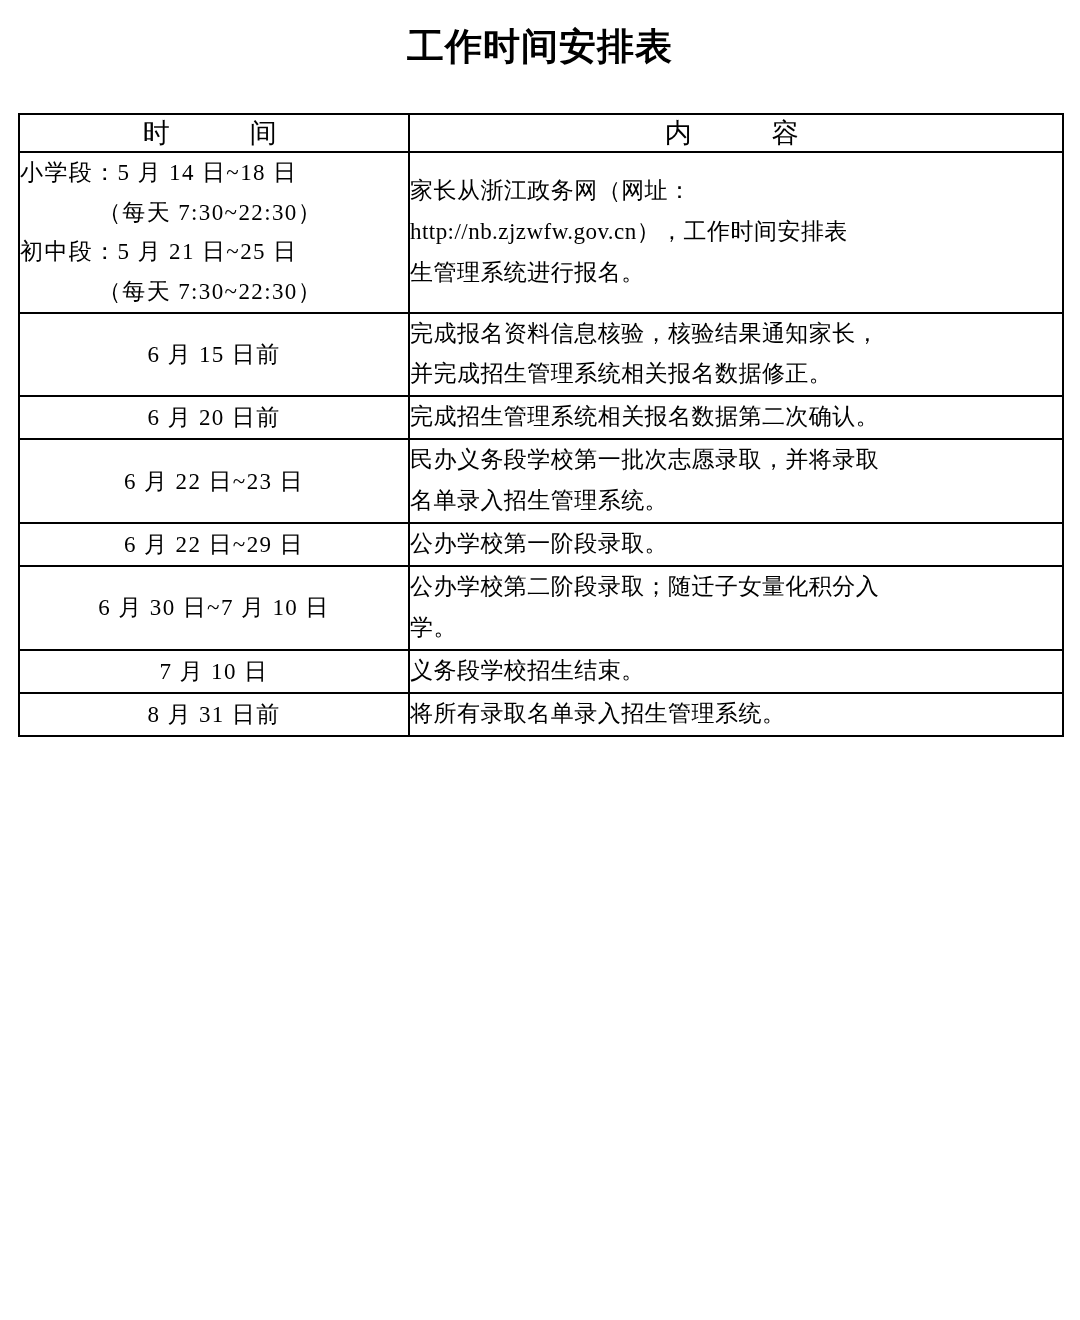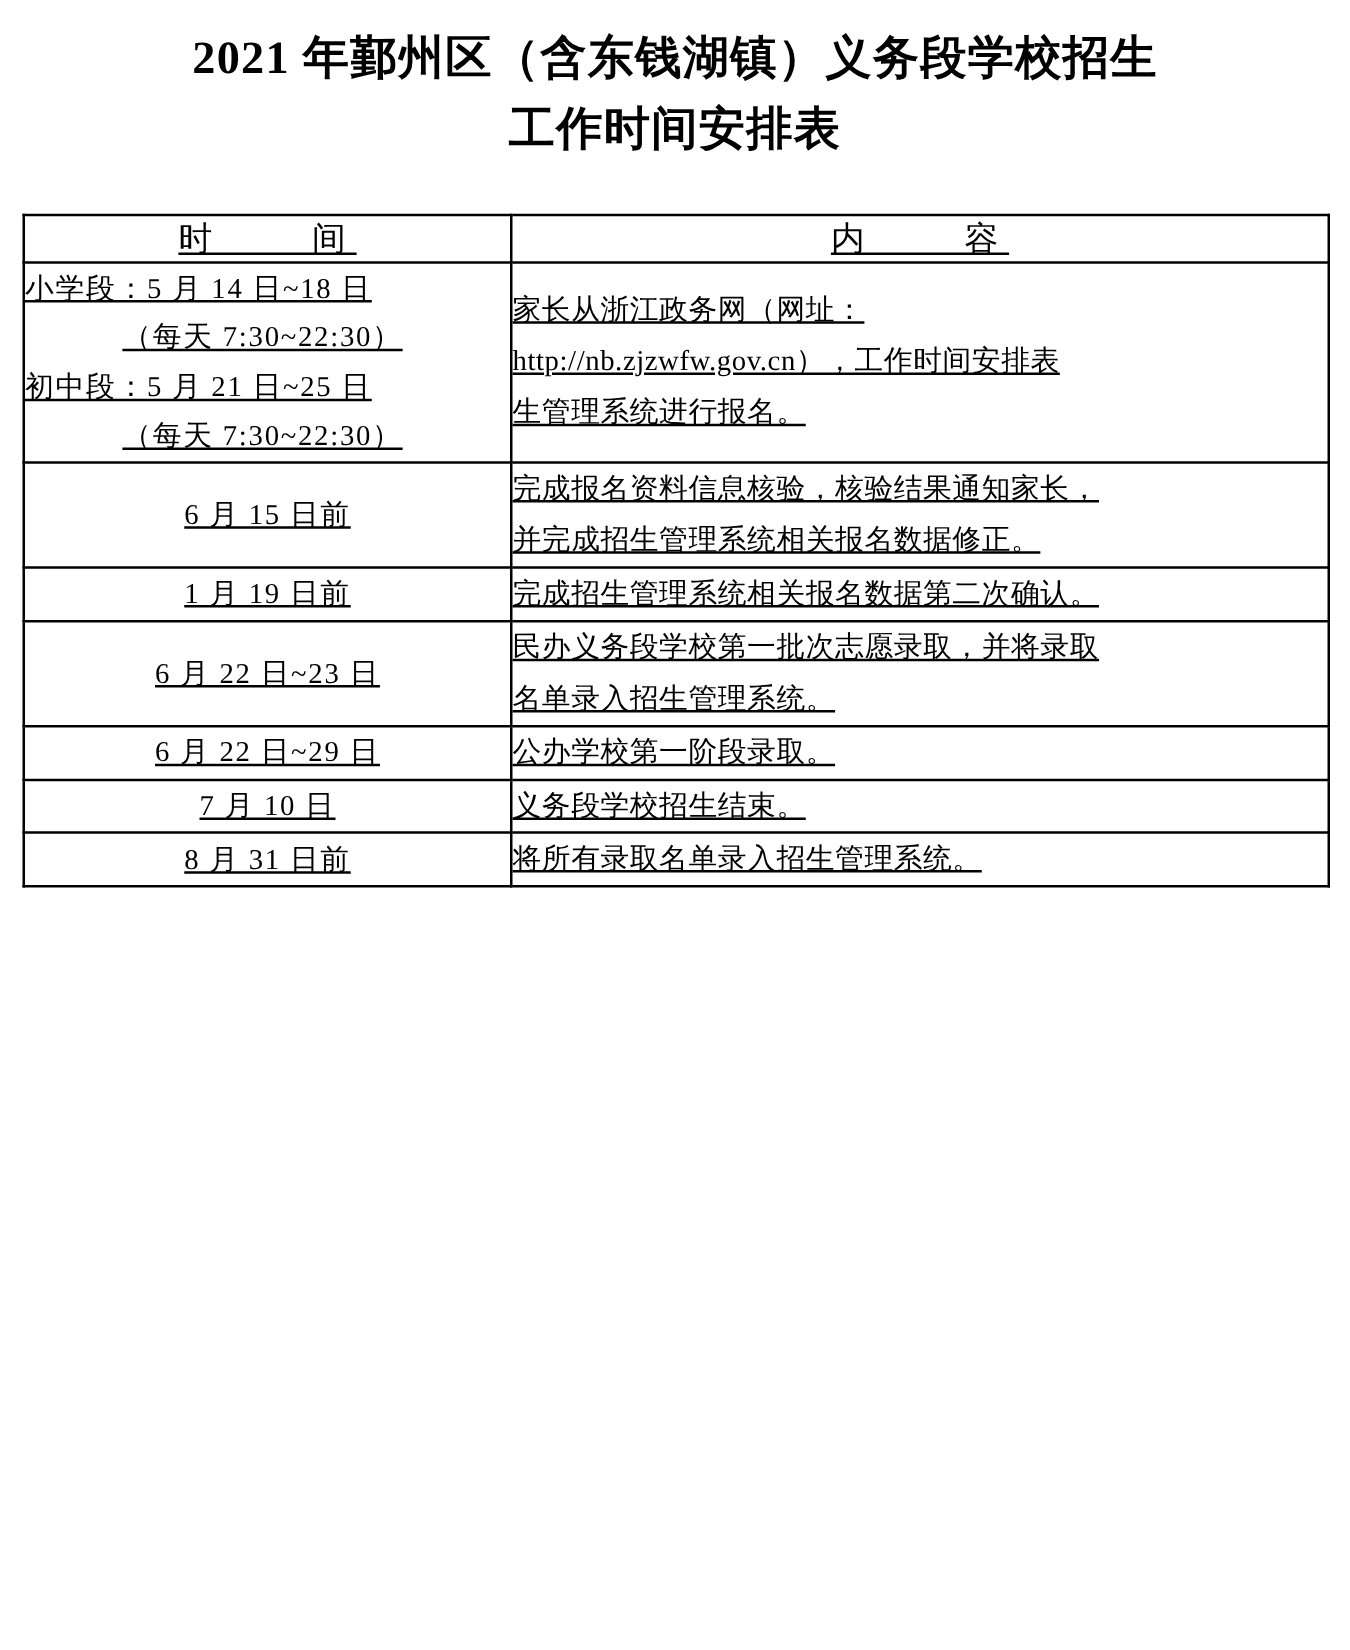--- a/index.html
+++ b/index.html
@@ -35,21 +35,20 @@
     white-space: nowrap;
   }
   .table-wrap {
     margin: 38px 18px 0 18px;
   }
   table.schedule {
     border-collapse: collapse;
     width: 1044px;
     table-layout: fixed;
     margin: 16px auto;
-    text-decoration: underline;
   }
   table.schedule th,
   table.schedule td {
     border: 2px solid #000000;
     vertical-align: middle;
     padding: 0;
   }
   col.c-time { width: 390px; }
   col.c-content { width: 654px; }
 
@@ -93,21 +92,20 @@
   .url {
     font-family: "Liberation Serif", "DejaVu Serif", serif;
   }
 </style>
 </head>
 <body>
 
 <div class="page">
 
   <div class="doc-title">
-    <span class="title-line">2021 年鄞州区（含东钱湖镇）义务段学校招生</span>
     <span class="title-line">工作时间安排表</span>
   </div>
 
   <div class="table-wrap">
     <table class="schedule">
       <colgroup>
         <col class="c-time">
         <col class="c-content">
       </colgroup>
       <thead>
@@ -131,36 +129,43 @@
             </td>
           </tr>
           <tr>
             <td class="time-cell"><span class="ln">6 月 15 日前</span></td>
             <td class="content-cell justified">
               <span class="ln">完成报名资料信息核验，核验结果通知家长，</span>
               <span class="ln">并完成招生管理系统相关报名数据修正。</span>
             </td>
           </tr>
           <tr>
-            <td class="time-cell"><span class="ln">1 月 19 日前</span></td>
+            <td class="time-cell"><span class="ln">6 月 20 日前</span></td>
             <td class="content-cell">
               <span class="ln">完成招生管理系统相关报名数据第二次确认。</span>
             </td>
           </tr>
           <tr>
             <td class="time-cell"><span class="ln">6 月 22 日~23 日</span></td>
             <td class="content-cell justified">
               <span class="ln">民办义务段学校第一批次志愿录取，并将录取</span>
               <span class="ln">名单录入招生管理系统。</span>
             </td>
           </tr>
           <tr>
             <td class="time-cell"><span class="ln">6 月 22 日~29 日</span></td>
             <td class="content-cell">
               <span class="ln">公办学校第一阶段录取。</span>
+            </td>
+          </tr>
+          <tr>
+            <td class="time-cell"><span class="ln">6 月 30 日~7 月 10 日</span></td>
+            <td class="content-cell justified">
+              <span class="ln">公办学校第二阶段录取；随迁子女量化积分入</span>
+              <span class="ln">学。</span>
             </td>
           </tr>
           <tr>
             <td class="time-cell"><span class="ln">7 月 10 日</span></td>
             <td class="content-cell">
               <span class="ln">义务段学校招生结束。</span>
             </td>
           </tr>
           <tr>
             <td class="time-cell"><span class="ln">8 月 31 日前</span></td>

